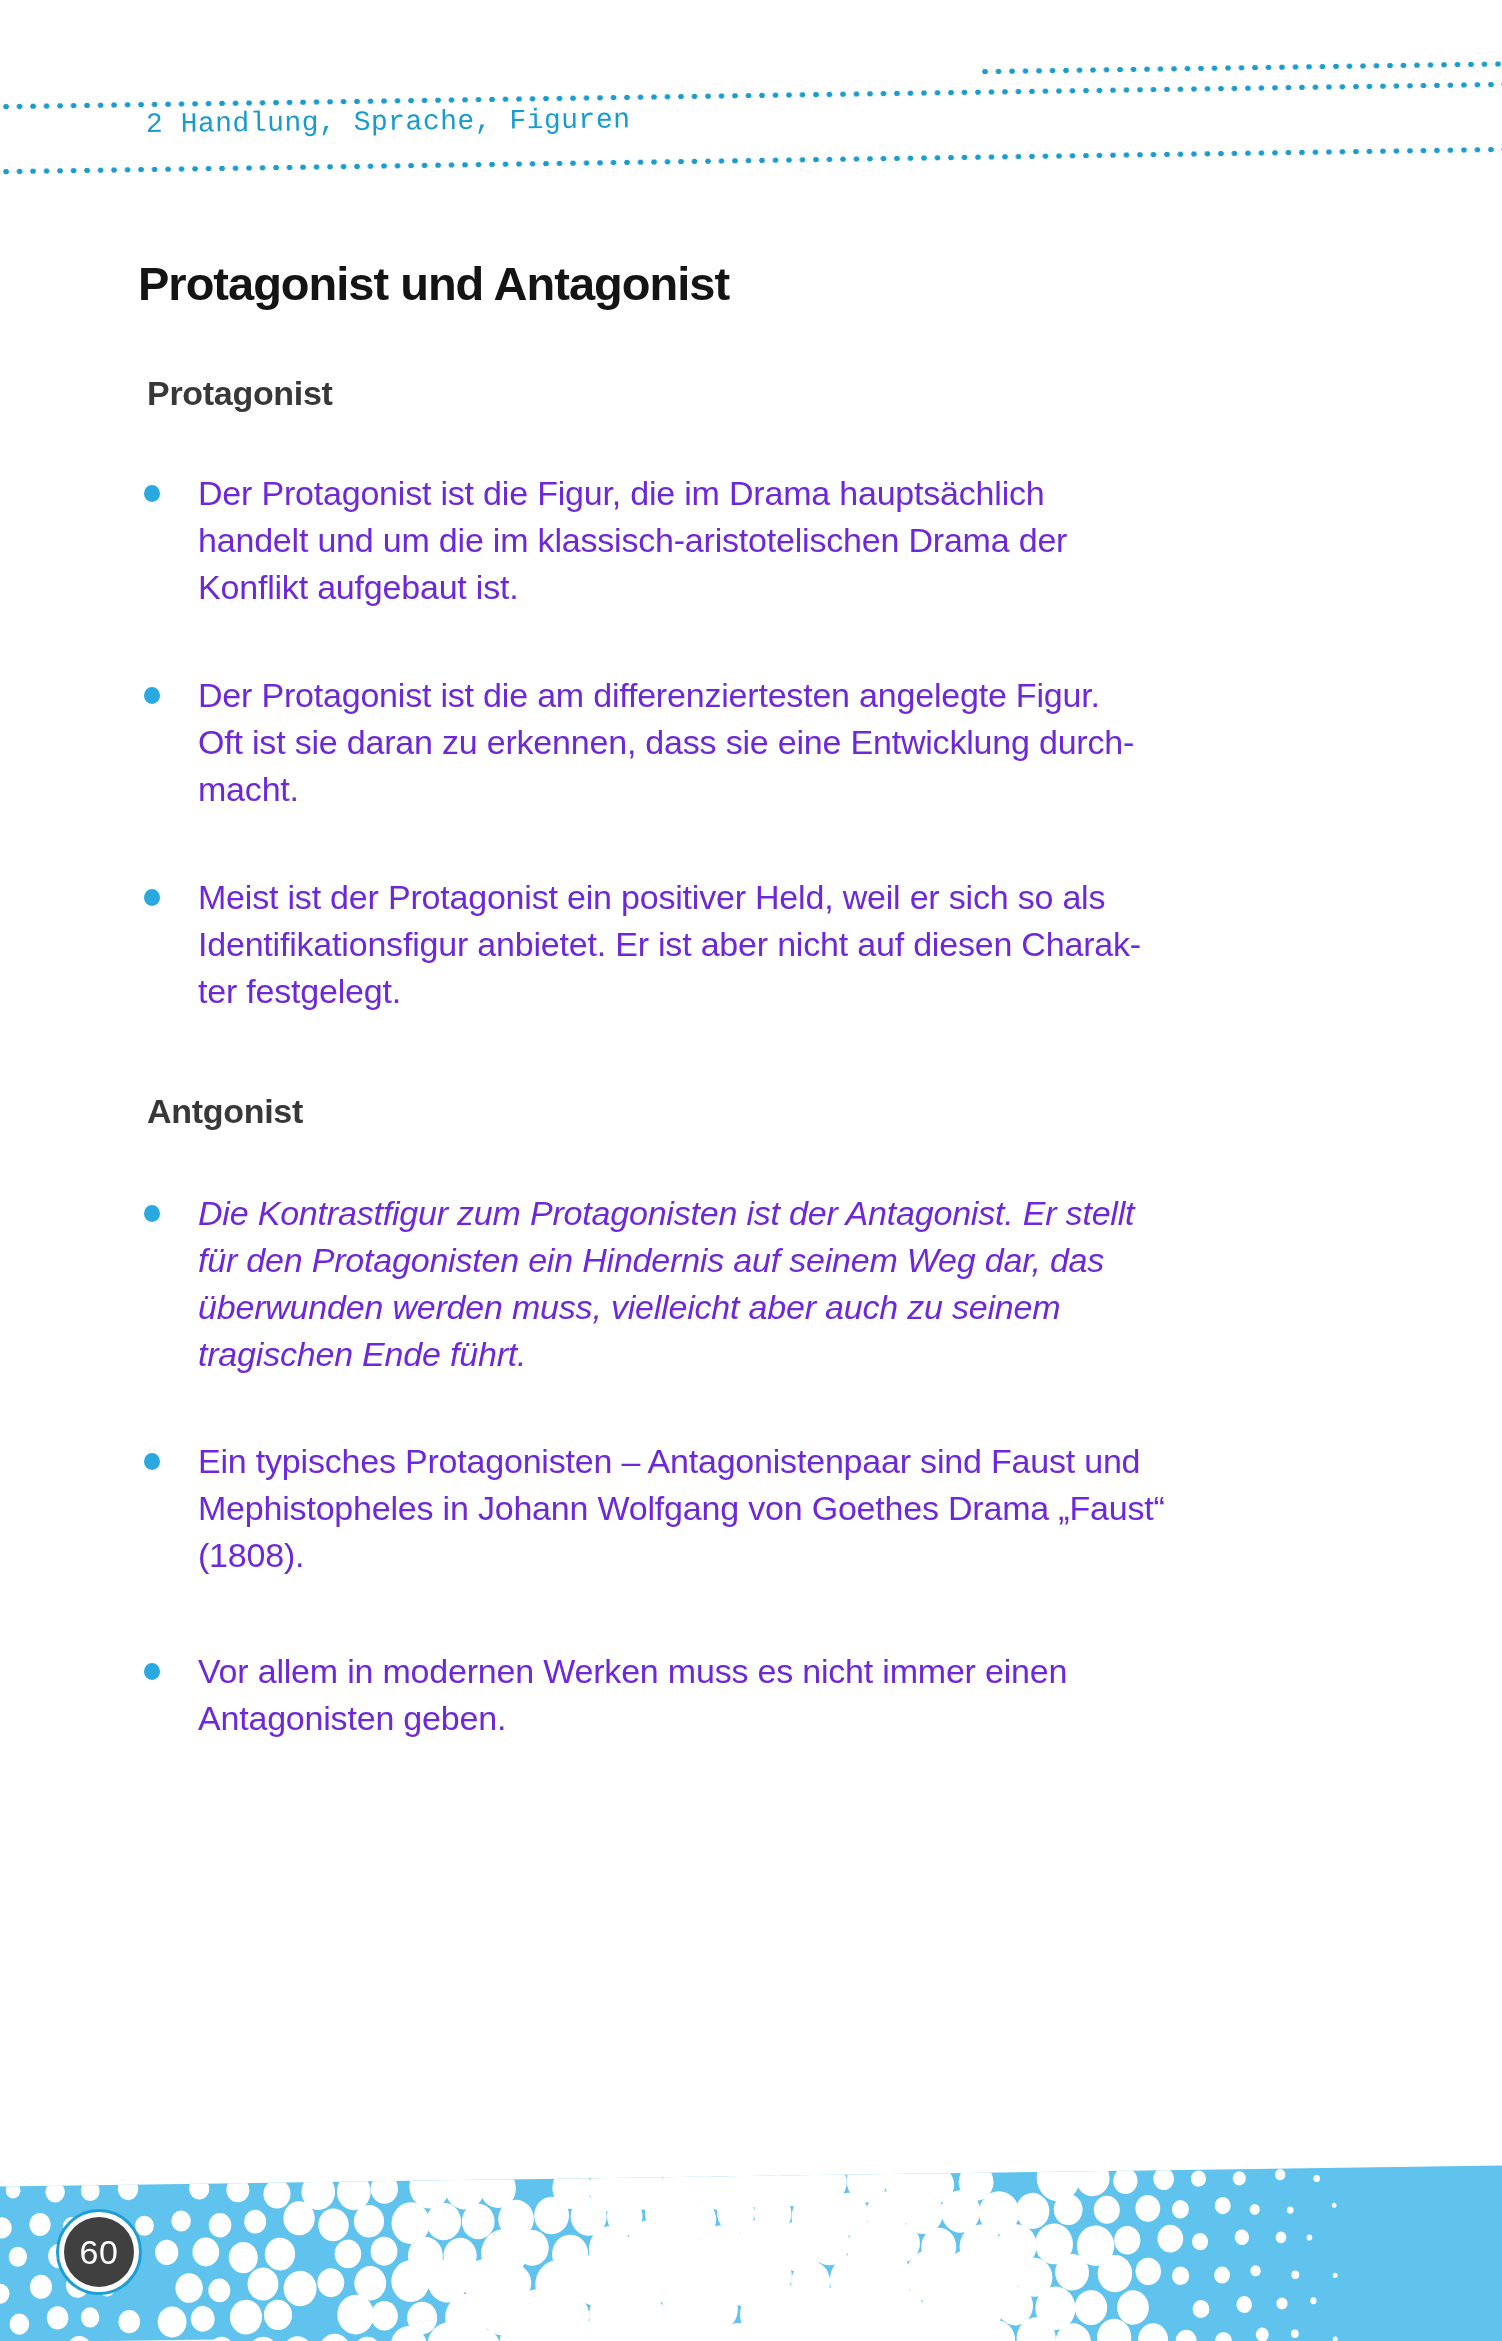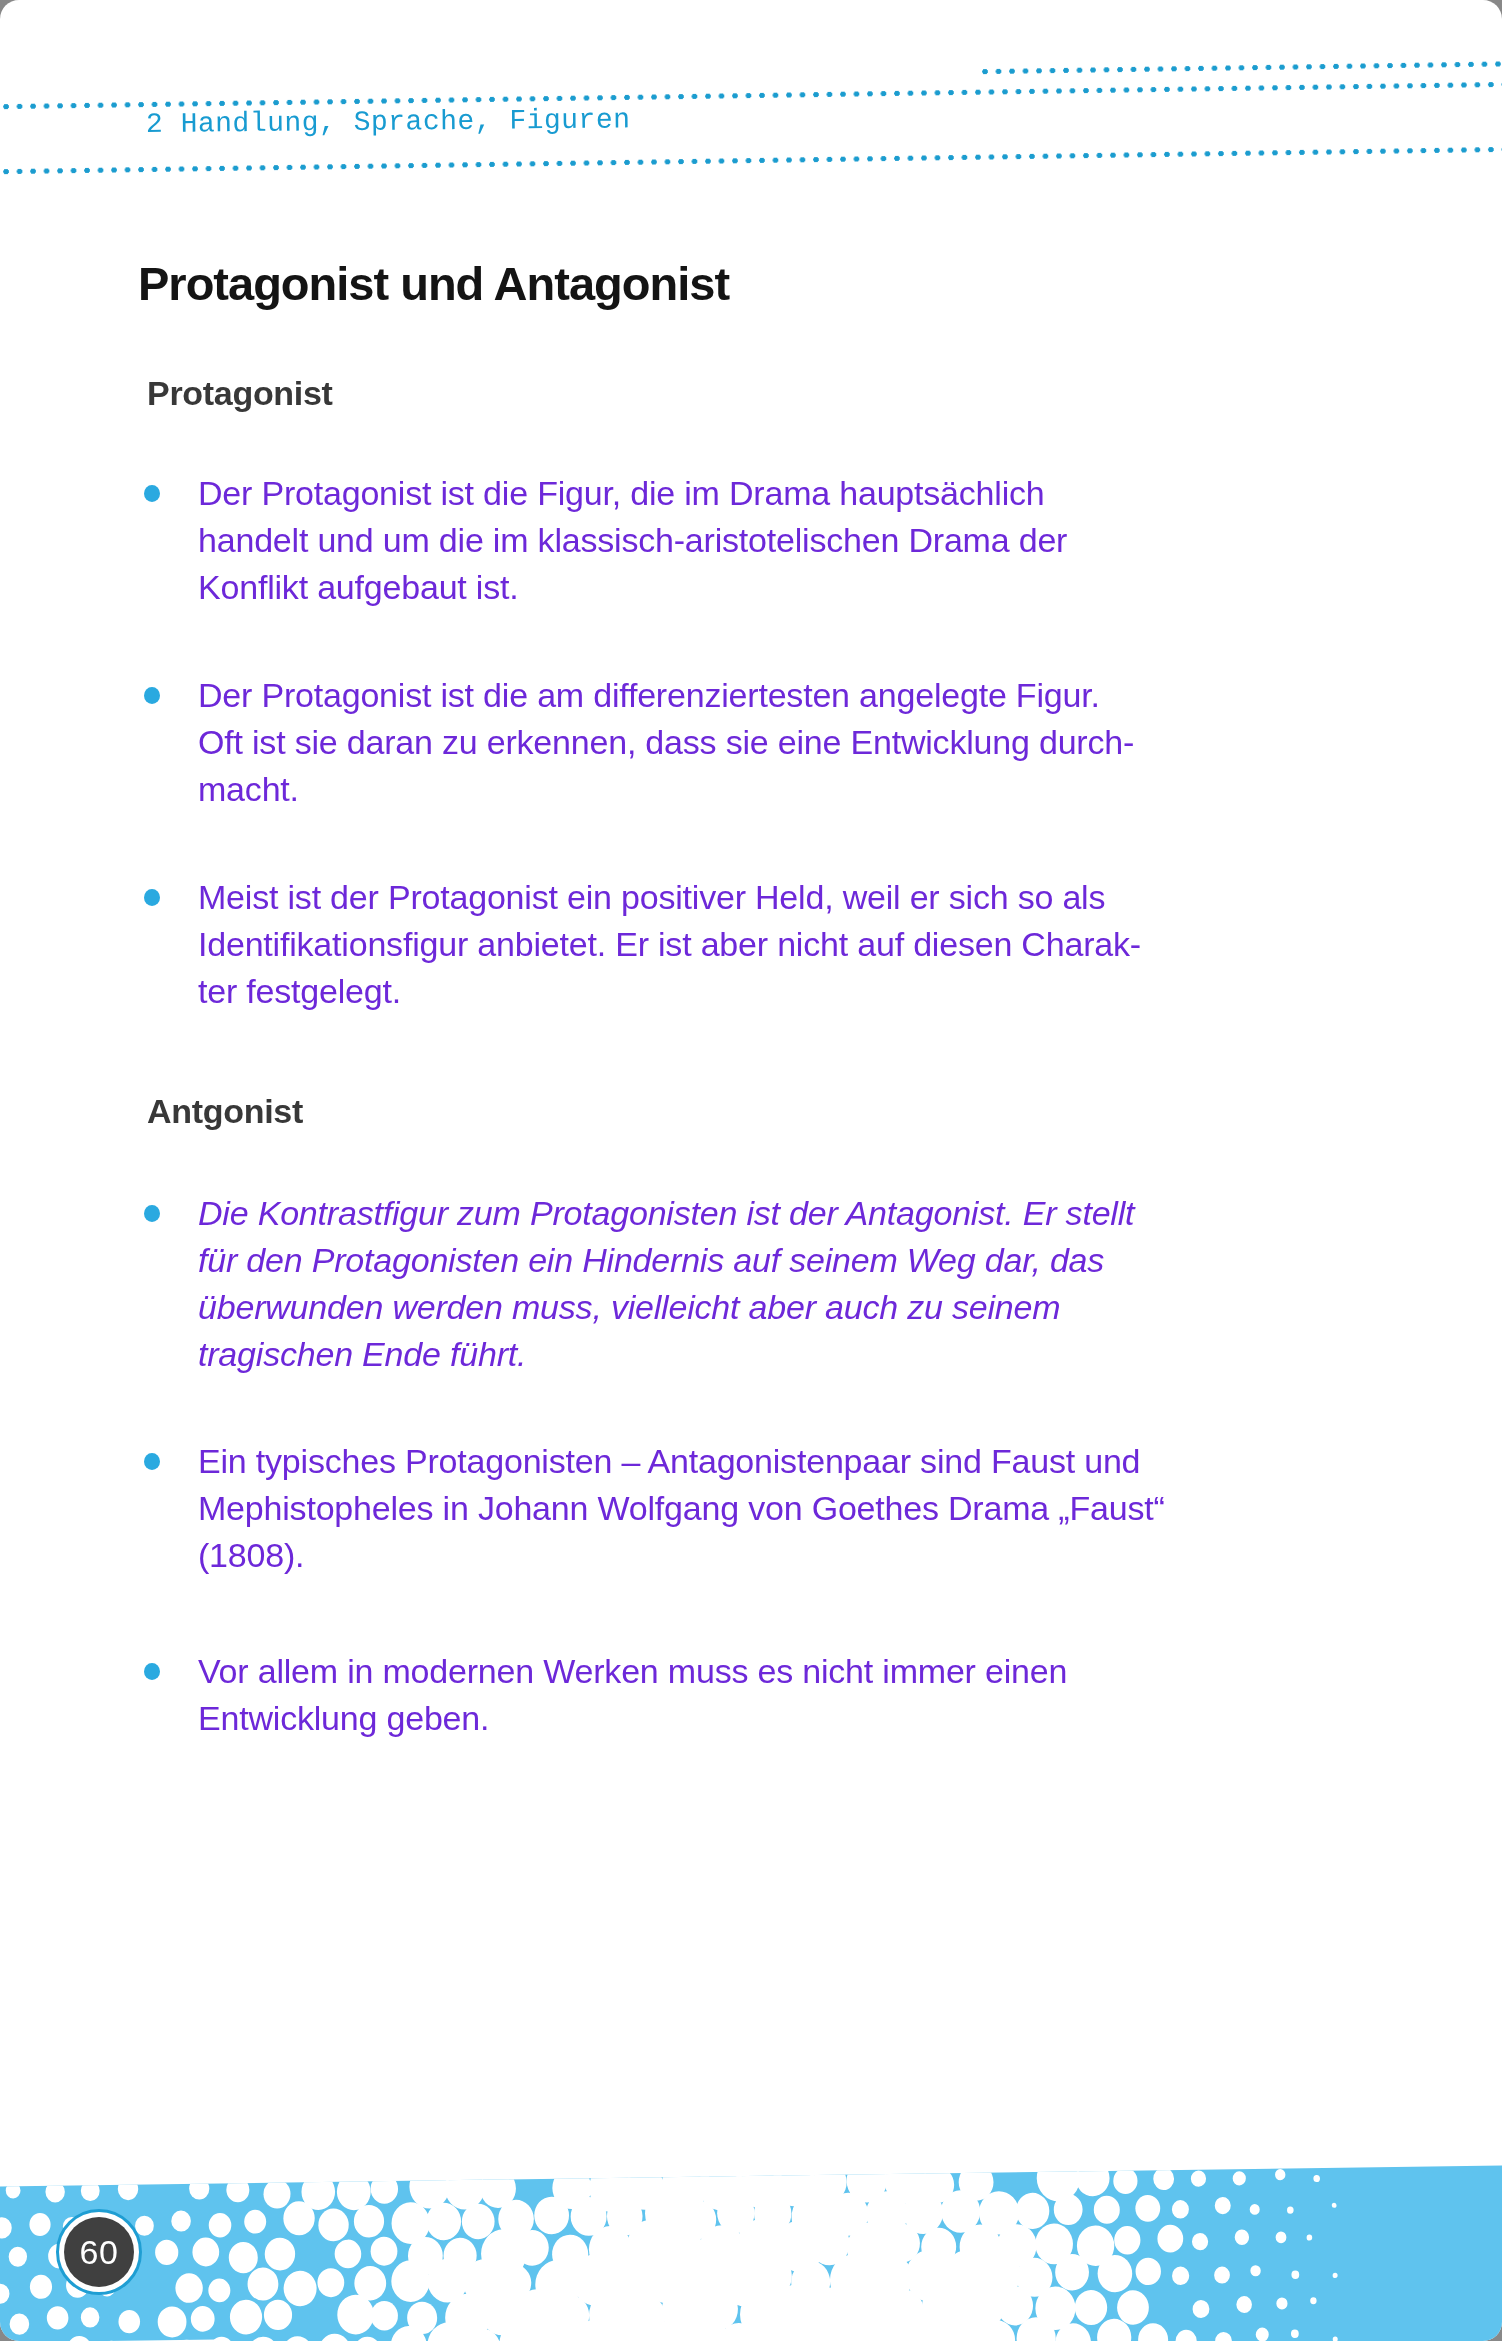--- a/index.html
+++ b/index.html
@@ -1,20 +1,19 @@
 <!DOCTYPE html>
 <html><head>
 <meta charset="utf-8">
 <style>
   html,body { margin:0; padding:0; background:#888; }
   #page {
     position:relative; width:1502px; height:2341px; margin:0 auto;
     background:#ffffff; overflow:hidden;
     font-family:"Liberation Sans", sans-serif;
-    border-radius:19px;
   }
 
   
   .dot-rule {
     position:absolute; height:7px;
     background-image: radial-gradient(circle at 3px 3.5px, #1b9ccf 2.5px, rgba(0,0,0,0) 3px);
     background-size:13.5px 7px; background-repeat:repeat-x;
   }
   #rule-top   { left:982px; width:560px; top:64px;  transform:rotate(-0.85deg); }
   #rule-mid   { left:-24px; width:1560px; top:92px; transform:rotate(-0.85deg); }
@@ -135,21 +134,21 @@
   <div class="bullet" id="b4">
     <span class="dot"></span>
     <div class="line">Ein typisches Protagonisten – Antagonistenpaar sind Faust und</div>
     <div class="line">Mephistopheles in Johann Wolfgang von Goethes Drama „Faust“</div>
     <div class="line">(1808).</div>
   </div>
 
   <div class="bullet" id="b5">
     <span class="dot"></span>
     <div class="line">Vor allem in modernen Werken muss es nicht immer einen</div>
-    <div class="line">Entwicklung geben.</div>
+    <div class="line">Antagonisten geben.</div>
   </div>
 
   <div id="band">
     <svg id="halftone" width="1550" height="230">
         <g fill="#ffffff">
           <ellipse cx="10.2" cy="5.5" rx="10.2" ry="11.1"></ellipse>
           <ellipse cx="38.6" cy="4.2" rx="7.4" ry="8.0"></ellipse>
           <ellipse cx="80.6" cy="6.2" rx="9.7" ry="10.5"></ellipse>
           <ellipse cx="115.7" cy="5.7" rx="9.4" ry="10.2"></ellipse>
           <ellipse cx="153.5" cy="4.4" rx="10.2" ry="11.1"></ellipse>

